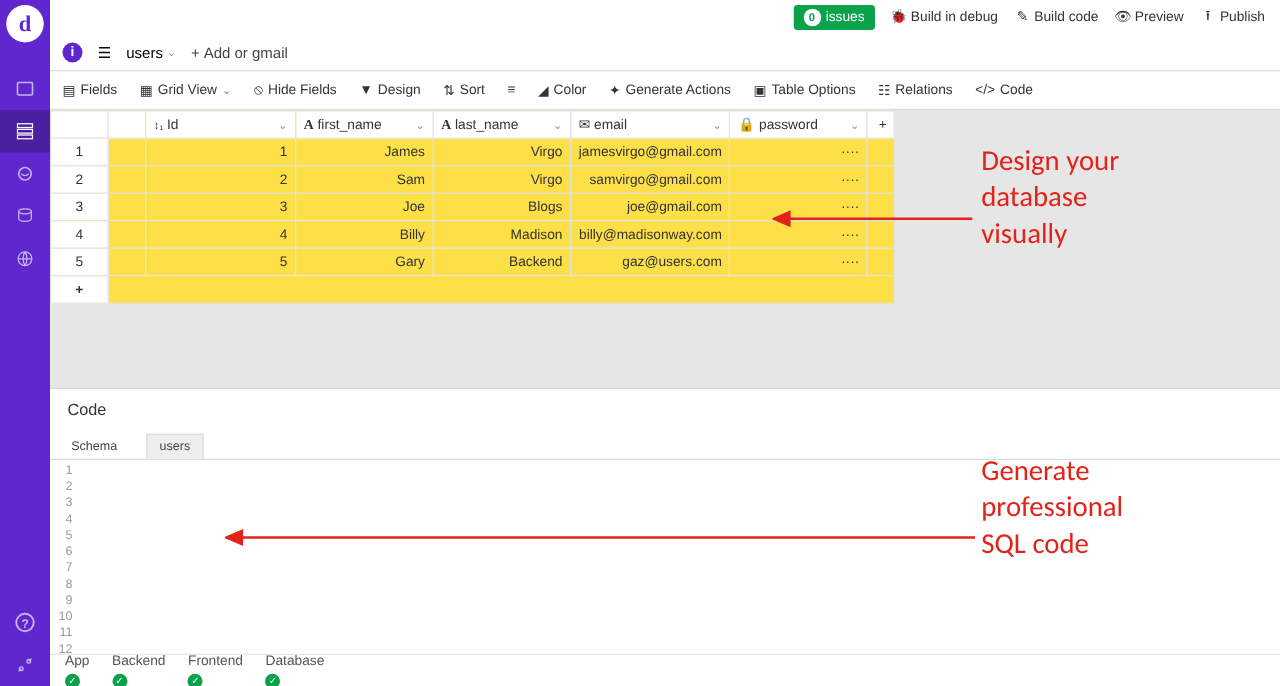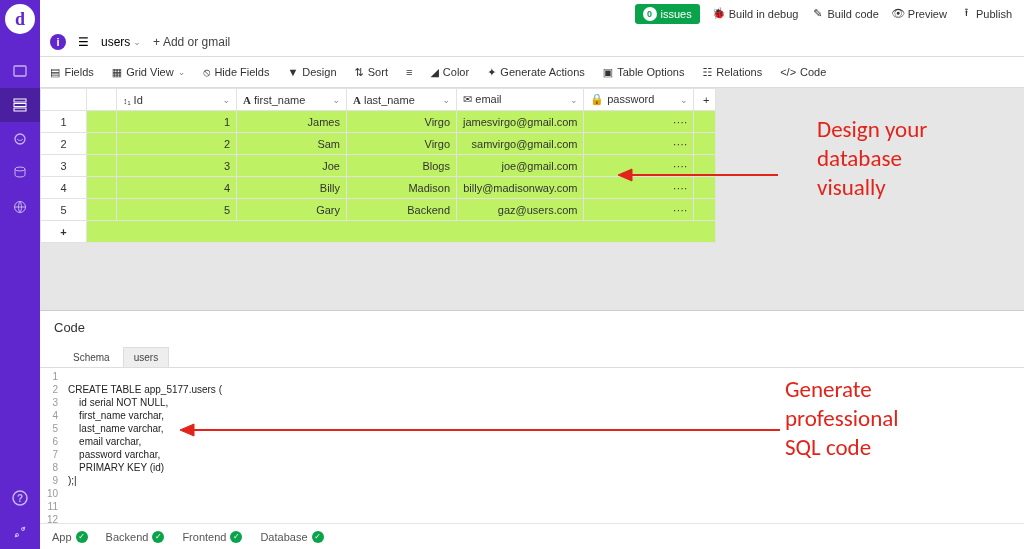--- a/index.html
+++ b/index.html
@@ -20,45 +20,45 @@
 
 .subnav { height:28px; display:flex; align-items:center; gap:12px; padding:0 10px; font-size:12px; background:#fff; }
 .subnav .info { width:16px; height:16px; border-radius:50%; background:#5f27cd; color:#fff; display:flex; align-items:center; justify-content:center; font-size:11px; font-weight:bold; }
 .subnav .addimport { color:#444; cursor:pointer; display:flex; align-items:center; gap:3px; }
 
 .toolbar { height:32px; display:flex; align-items:center; gap:18px; padding:0 10px; font-size:11px; border-top:1px solid #ddd; border-bottom:1px solid #ddd; background:#fff; }
 .toolbar .titem { display:flex; align-items:center; gap:4px; cursor:pointer; color:#333; }
 .tiny-icon { width:11px; height:11px; display:inline-flex; align-items:center; justify-content:center; }
 
 .tablewrap { background:#e6e6e6; height:222px; }
-table.grid { border-collapse:collapse; font-size:11px; background:#bef264; }
+table.grid { border-collapse:collapse; font-size:11px; background:#fde047; }
 table.grid th, table.grid td { border:1px solid #e2e2e2; height:22px; padding:0 6px; text-align:right; color:#333; }
 table.grid th { background:#fff; font-weight:normal; }
 .rownum { width:46px; color:#888; text-align:center !important; background:#fff; }
 .col-chk { width:30px; }
 .col-id { width:120px; text-align:right !important; }
 .col-fn { width:110px; }
 .col-ln { width:110px; }
 .col-em { width:110px; }
 .col-pw { width:110px; }
 .col-headtxt { display:flex; align-items:center; justify-content:space-between; gap:4px; }
 .chev { color:#888; font-size:9px; }
 .addcol { width:22px; text-align:center; color:#888; }
 .addrow td { color:#888; font-weight:bold; }
 
 .codehdr { height:34px; display:flex; align-items:center; padding:0 14px; font-size:13px; color:#333; border-top:1px solid #ccc; background:#fff; }
-.codetabs { height:24px; display:flex; align-items:flex-end; gap:2px; padding-left:22px; font-size:10px; border-bottom:1px solid #ddd; }
+.codetabs { height:24px; display:flex; align-items:flex-end; gap:12px; padding-left:6px; font-size:10px; border-bottom:1px solid #ddd; }
 .codetabs .ctab { padding:4px 10px; border:1px solid transparent; border-bottom:none; color:#444; cursor:pointer; }
 .codetabs .ctab.active { background:#eee; border-color:#ddd; }
 .codearea { display:flex; font-family:"Courier New",monospace; font-size:10px; line-height:13px; padding-top:2px; height:140px; background:#fff; }
 .gutter { width:22px; text-align:right; color:#999; padding-right:4px; user-select:none; }
 .codetext { padding-left:6px; white-space:pre; color:#222; }
 
 .footer { position:absolute; bottom:0; left:0; right:0; height:26px; display:flex; align-items:center; gap:18px; padding:0 12px; font-size:11px; background:#fff; border-top:1px solid #e5e5e5; }
-.footer .fitem { display:flex; align-items:flex-end; gap:4px; color:#555; }
+.footer .fitem { display:flex; align-items:flex-start; gap:4px; color:#555;flex-direction:column; }
 .check { width:12px; height:12px; border-radius:50%; background:#0aa24a; color:#fff; display:flex; align-items:center; justify-content:center; font-size:8px; }
 
 .annot { position:absolute; color:#e2231a; font-size:23px; font-family:Calibri,Arial,sans-serif; line-height:1.25; }
 .arrow { position:absolute; stroke:#e2231a; fill:#e2231a; }
 </style>
 </head>
 <body>
 
 <div class="sidebar">
   <div class="logo">d</div>
@@ -293,34 +293,20 @@
 
   <div class="codehdr">
       <span>Code</span>
     </div>
   <div class="codetabs">
     <div class="ctab">Schema</div>
     <div class="ctab active">users</div>
   </div>
   <div class="codearea">
     <div class="gutter" id="gutter">1<br>2<br>3<br>4<br>5<br>6<br>7<br>8<br>9<br>10<br>11<br>12<br>13<br></div>
-    <div class="codetext" id="codetext"> 
-CREATE TABLE app_5177.users (
-    id serial NOT NULL,
-    first_name varchar,
-    last_name varchar,
-    email varchar,
-    password varchar,
-    PRIMARY KEY (id)
-);|
- 
- 
- 
- 
-</div>
   </div>
 
   <div class="footer">
     <div class="fitem">
         <span>App</span>
         <span class="check">✓</span>
       </div>
     <div class="fitem">
         <span>Backend</span>
         <span class="check">✓</span>
@@ -330,27 +316,27 @@
         <span class="check">✓</span>
       </div>
     <div class="fitem">
         <span>Database</span>
         <span class="check">✓</span>
       </div>
   </div>
 
 </div>
 
-<div class="annot" style="left:785px; top:115px; white-space:pre;margin-left:32px;">Design your
+<div class="annot" style="left:785px; top:115px; white-space:pre;">Design your
 database
 visually</div>
 <svg class="arrow" style="left:618px; top:165px;" width="160" height="20">
     <line x1="160" y1="10" x2="10" y2="10" stroke-width="2"></line>
     <polygon points="0,10 14,4 14,16"></polygon>
   </svg>
 
-<div class="annot" style="left:785px; top:375px; white-space:pre;">Generate
+<div class="annot" style="left:785px; top:363px; white-space:pre;">Generate
 professional
 SQL code</div>
 <svg class="arrow" style="left:180px; top:420px;" width="600" height="20">
     <line x1="600" y1="10" x2="10" y2="10" stroke-width="2"></line>
     <polygon points="0,10 14,4 14,16"></polygon>
   </svg>
 
 </body></html>

